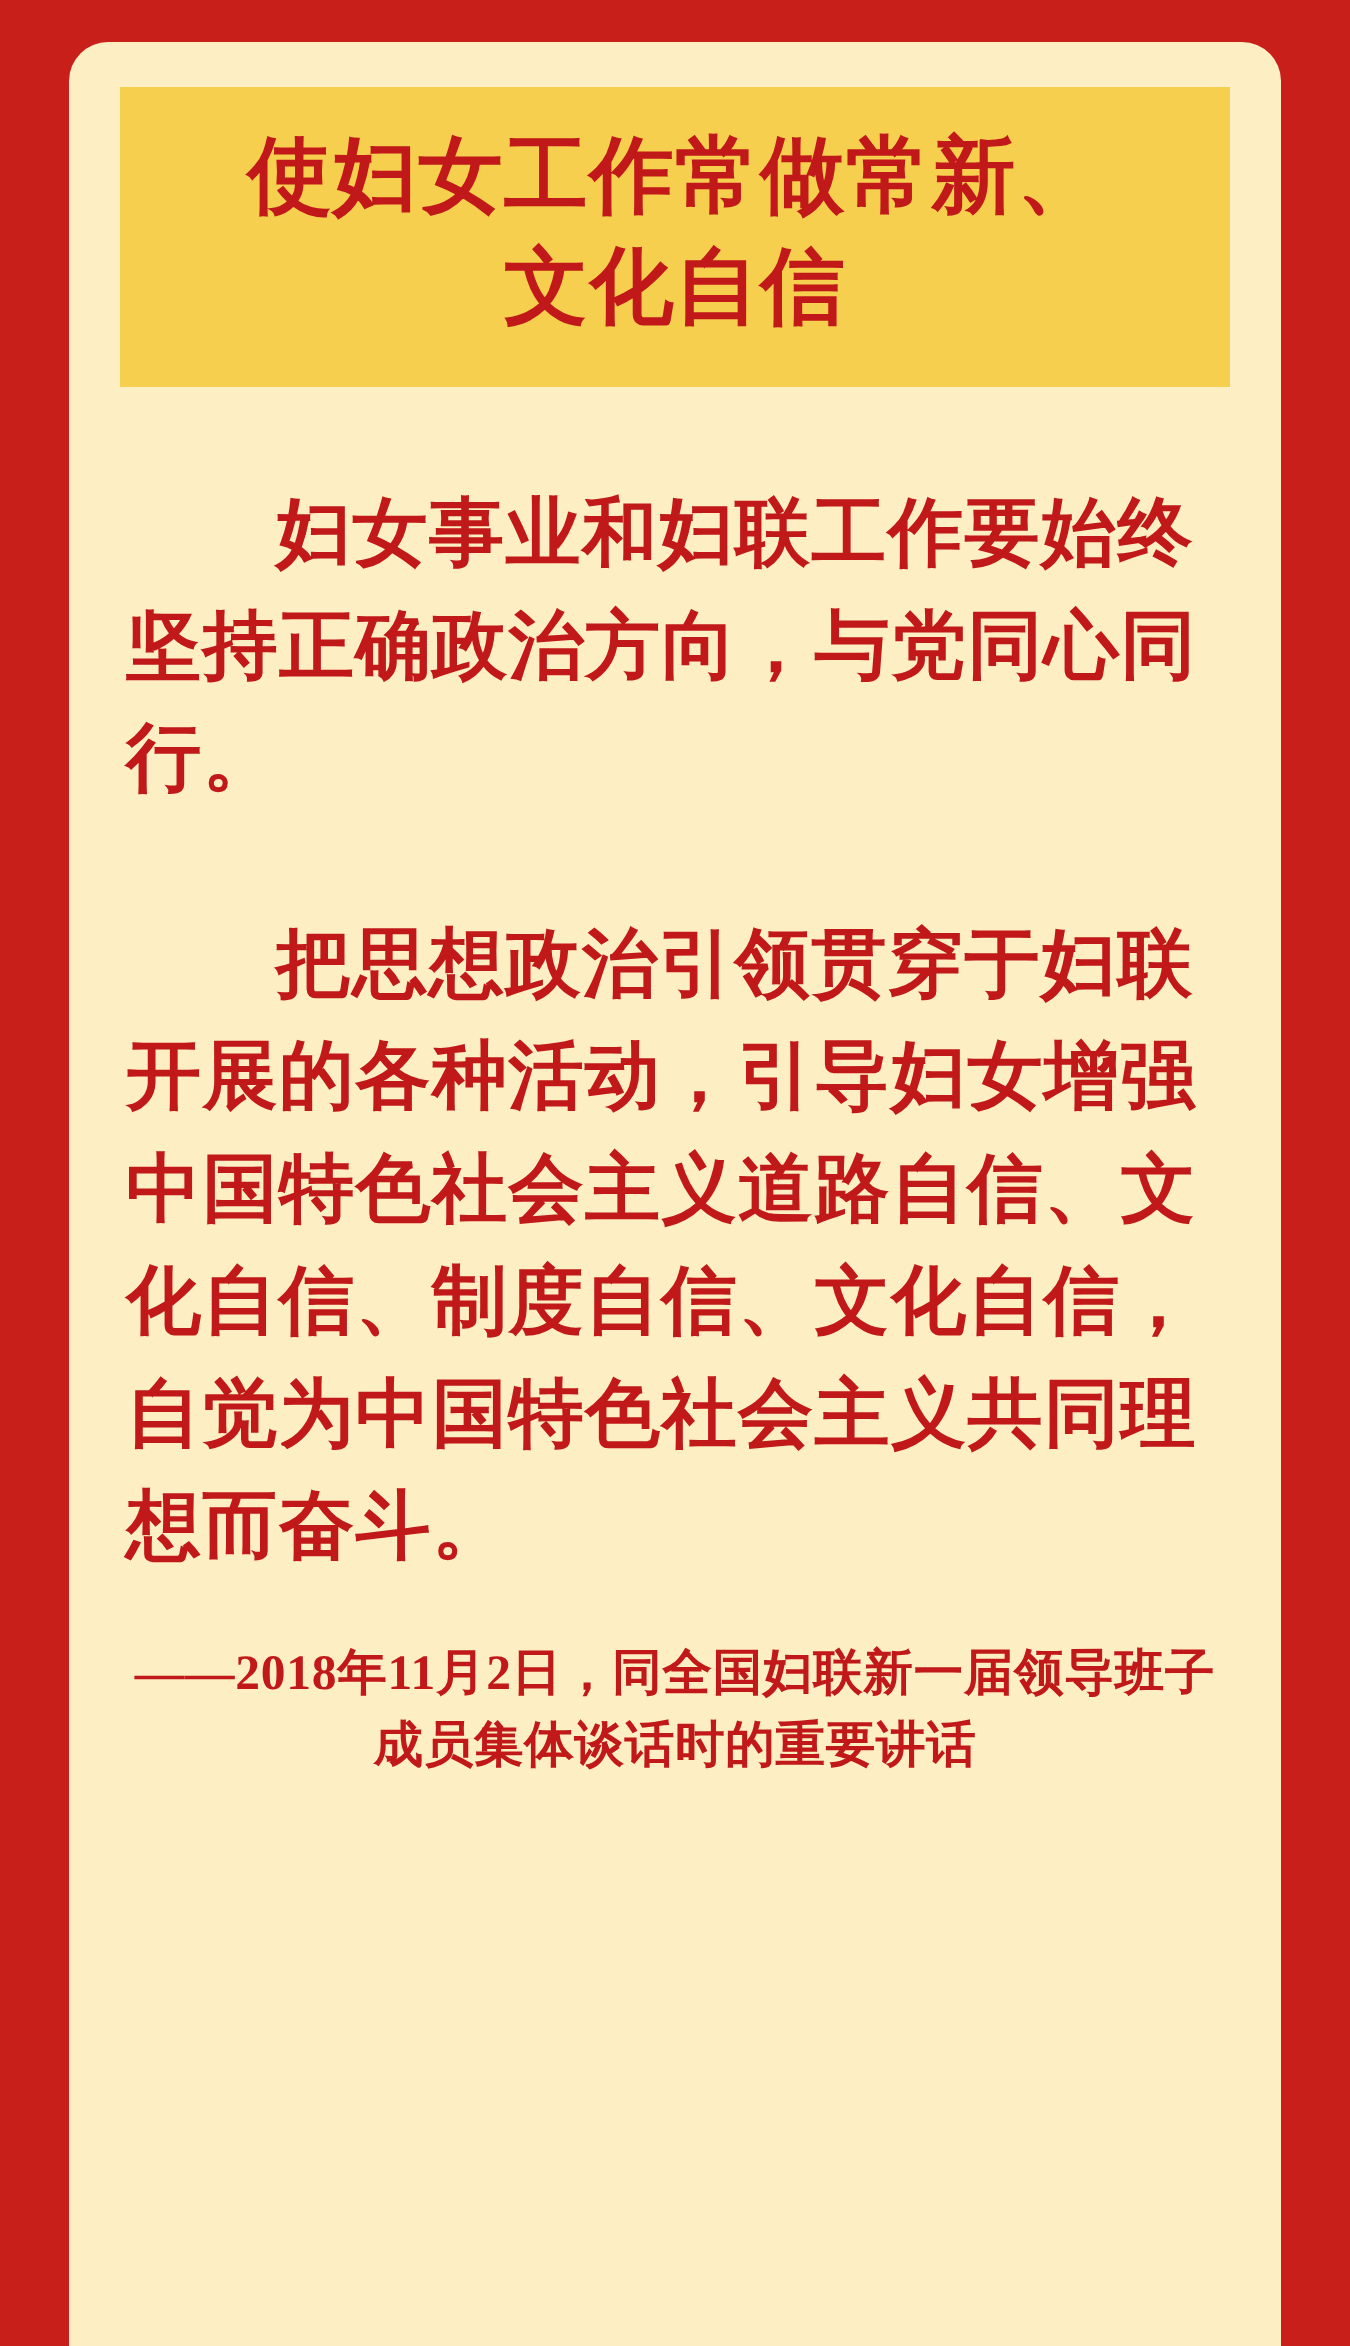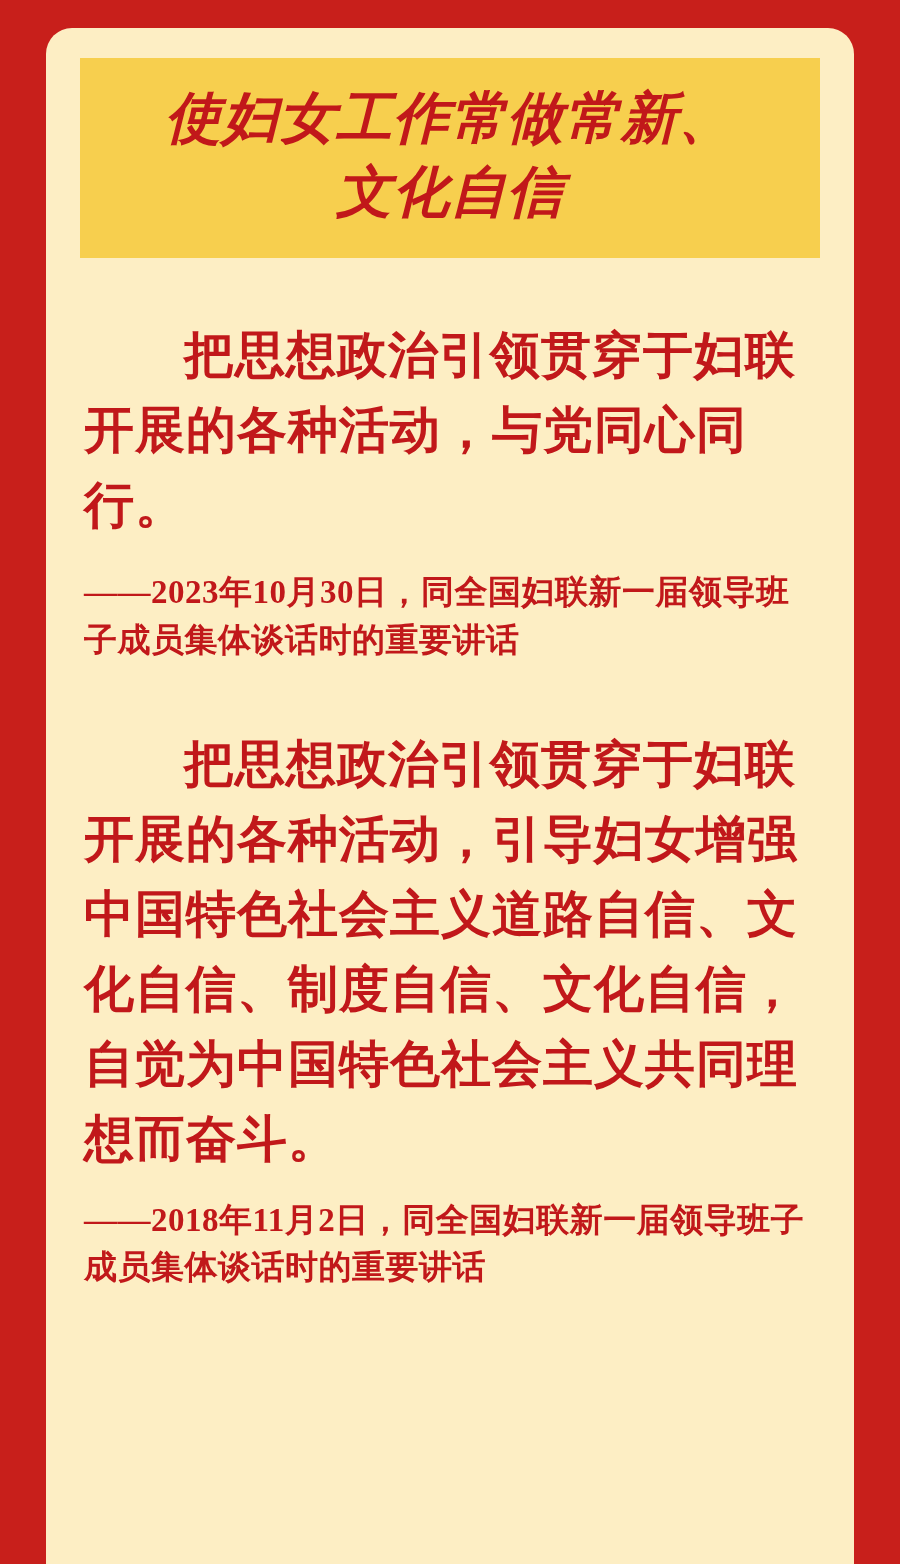--- a/index.html
+++ b/index.html
@@ -28,21 +28,20 @@
     background: #fdeec4;
     border-radius: 26px 26px 0 0;
     box-sizing: border-box;
     padding: 30px 34px 0 34px;
     overflow: hidden;
   }
   .title-band {
     background: #f7cf4e;
     padding: 24px 20px 28px 20px;
     text-align: center;
-    font-style: italic;
   }
   .title-line {
     color: #c1181a;
     font-weight: bold;
     font-size: 56px;
     line-height: 1.32;
     letter-spacing: 1px;
     white-space: nowrap;
   }
   .quote-block {
@@ -62,37 +61,37 @@
     font-weight: bold;
     font-size: 33px;
     line-height: 1.45;
     margin: 26px 4px 0 4px;
     letter-spacing: 0.5px;
   }
   .quote-block.second {
     margin-top: 62px;
   }
   .quote-block.second .attribution {
-    margin-top: 20px;
+    margin-top: 38px;
+    text-align: center;
   }
 </style>
 </head>
 <body>
 
 <div class="poster">
   <div class="card">
 
     <div class="title-band">
       <div class="title-line">使妇女工作常做常新、</div>
       <div class="title-line">文化自信</div>
     </div>
 
     <div class="quote-block">
-      <p class="quote-text">把思想政治引领贯穿于妇联开展的各种活动，与党同心同行。</p>
-      <p class="attribution">——2023年10月30日，同全国妇联新一届领导班子成员集体谈话时的重要讲话</p>
+      <p class="quote-text">妇女事业和妇联工作要始终坚持正确政治方向，与党同心同行。</p>
     </div>
 
     <div class="quote-block second">
       <p class="quote-text">把思想政治引领贯穿于妇联开展的各种活动，引导妇女增强中国特色社会主义道路自信、文化自信、制度自信、文化自信，自觉为中国特色社会主义共同理想而奋斗。</p>
       <p class="attribution">——2018年11月2日，同全国妇联新一届领导班子成员集体谈话时的重要讲话</p>
     </div>
 
   </div>
 </div>
 

